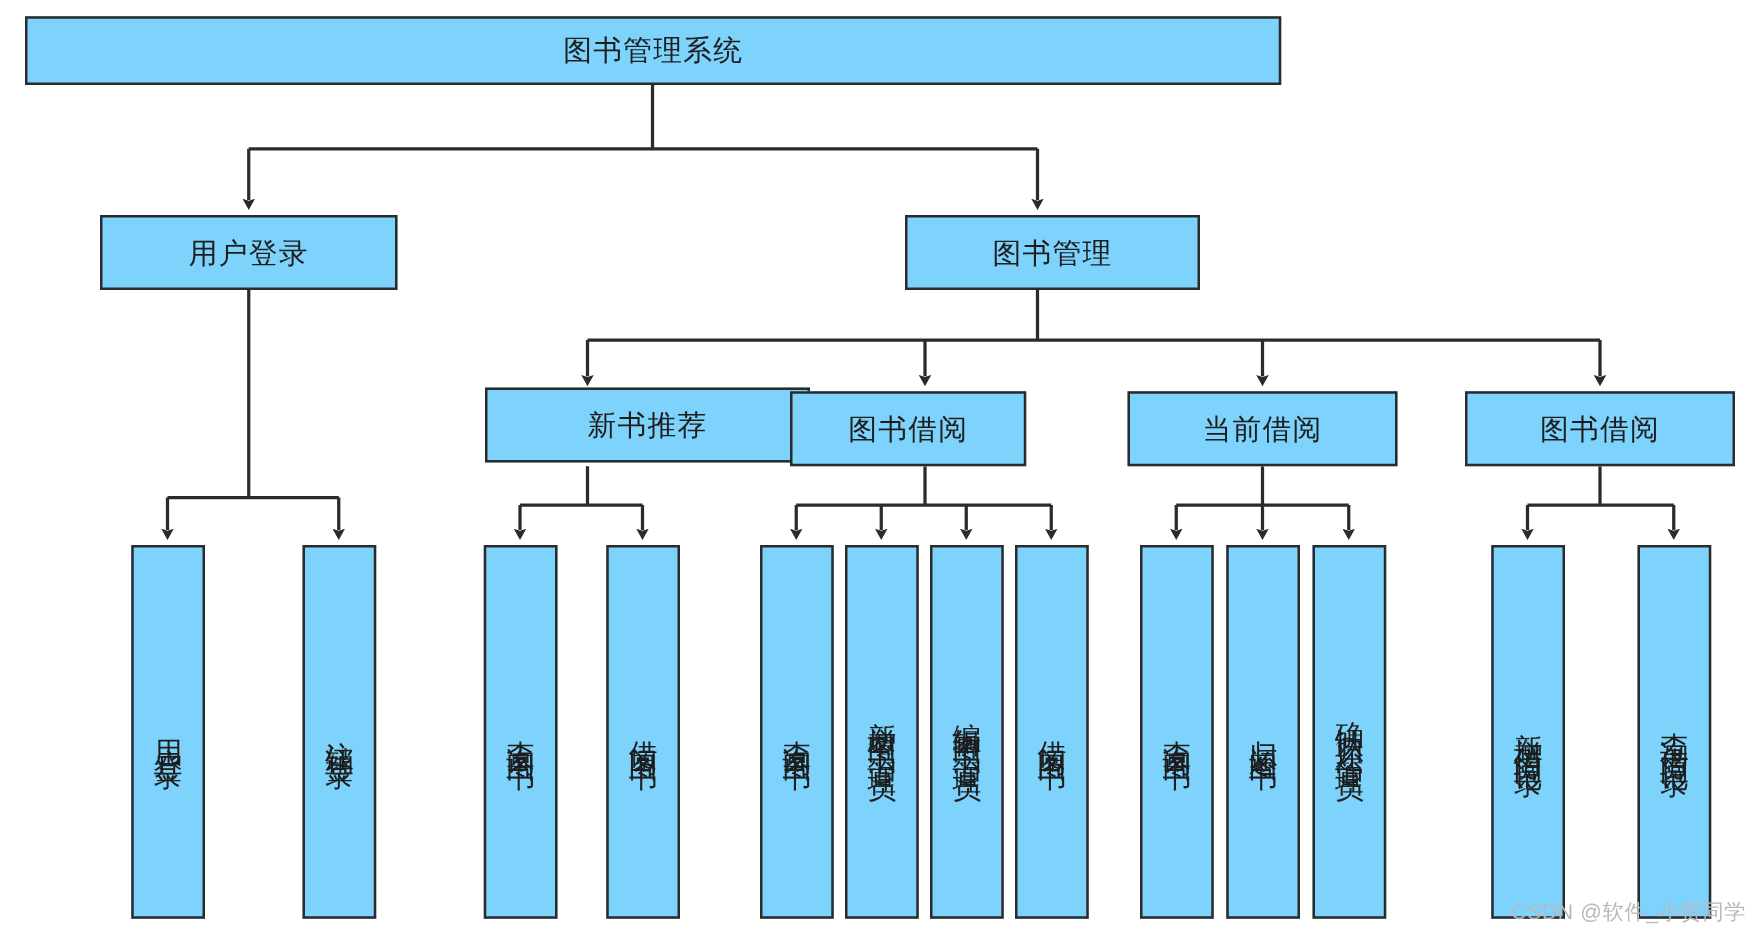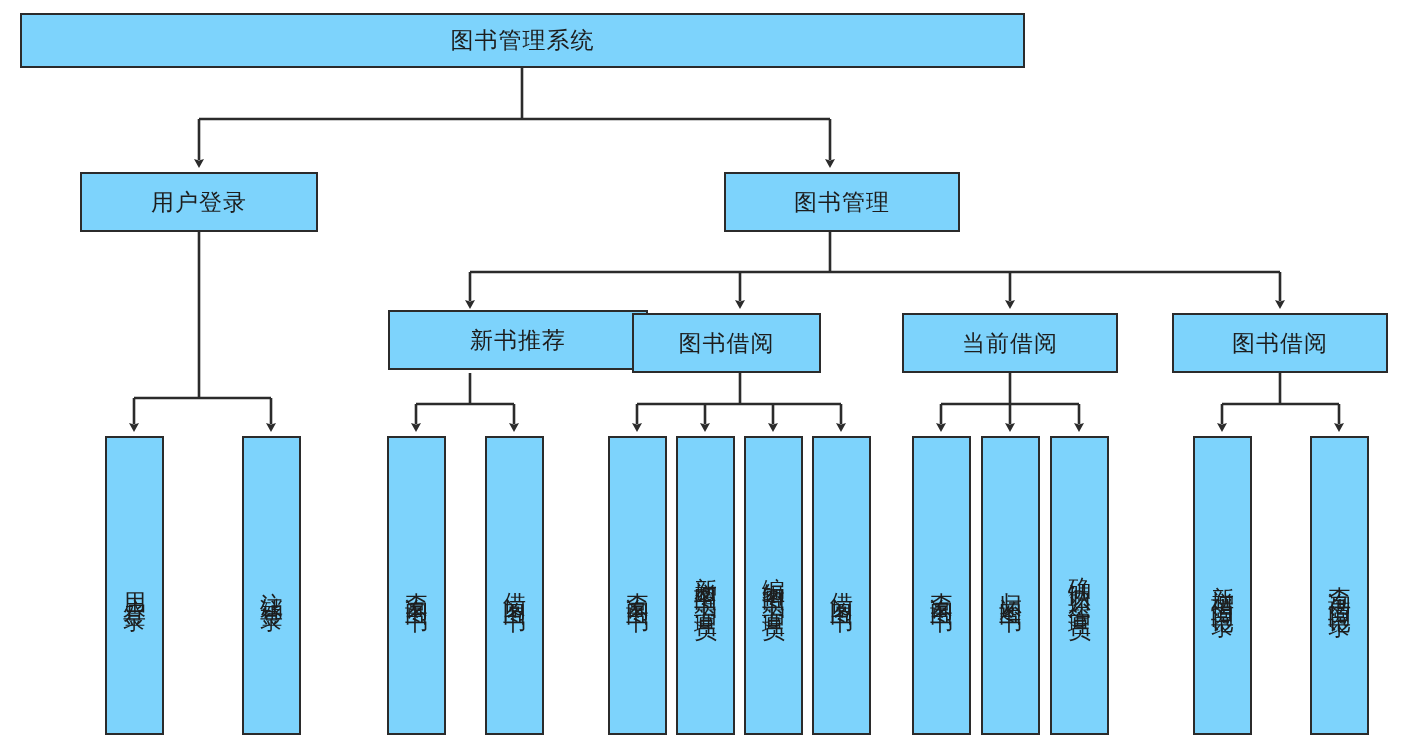--- a/index.html
+++ b/index.html
@@ -175,14 +175,15 @@
     <span class="vtext">确认归还（管理员）</span>
   </div>
 
   <div class="node v" style="left:1193px; top:436px; width:59px; height:299px;">
     <span class="vtext">新增借阅记录</span>
   </div>
   <div class="node v" style="left:1310px; top:436px; width:59px; height:299px;">
     <span class="vtext">查询借阅记录</span>
   </div>
 
+  <div class="watermark">CSDN @软件_小贺同学</div>
 
 </div>
 
 </body></html>

